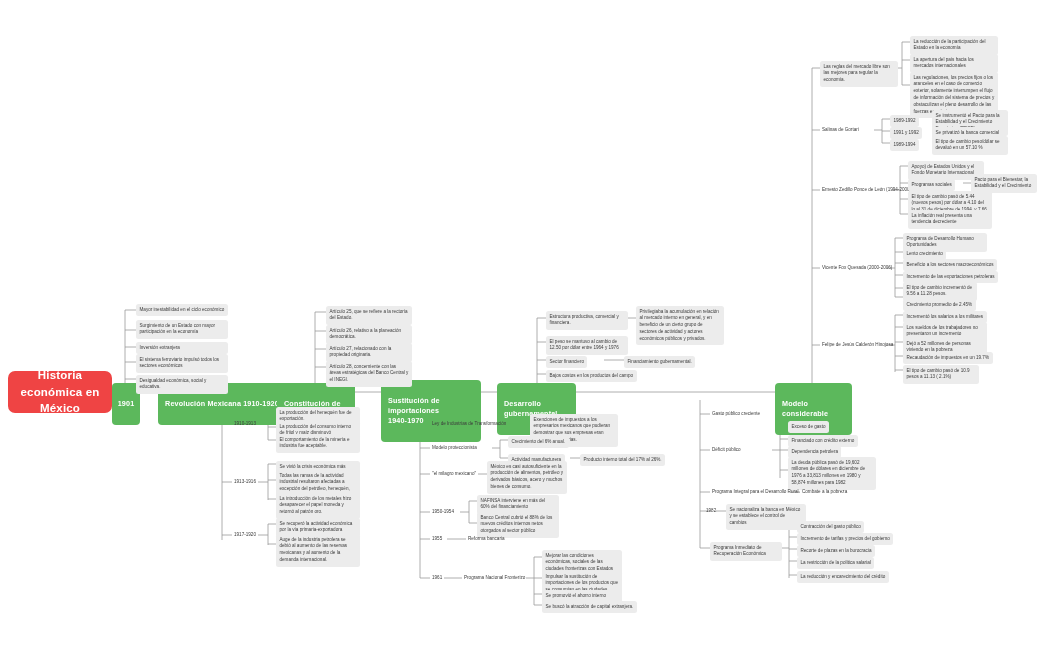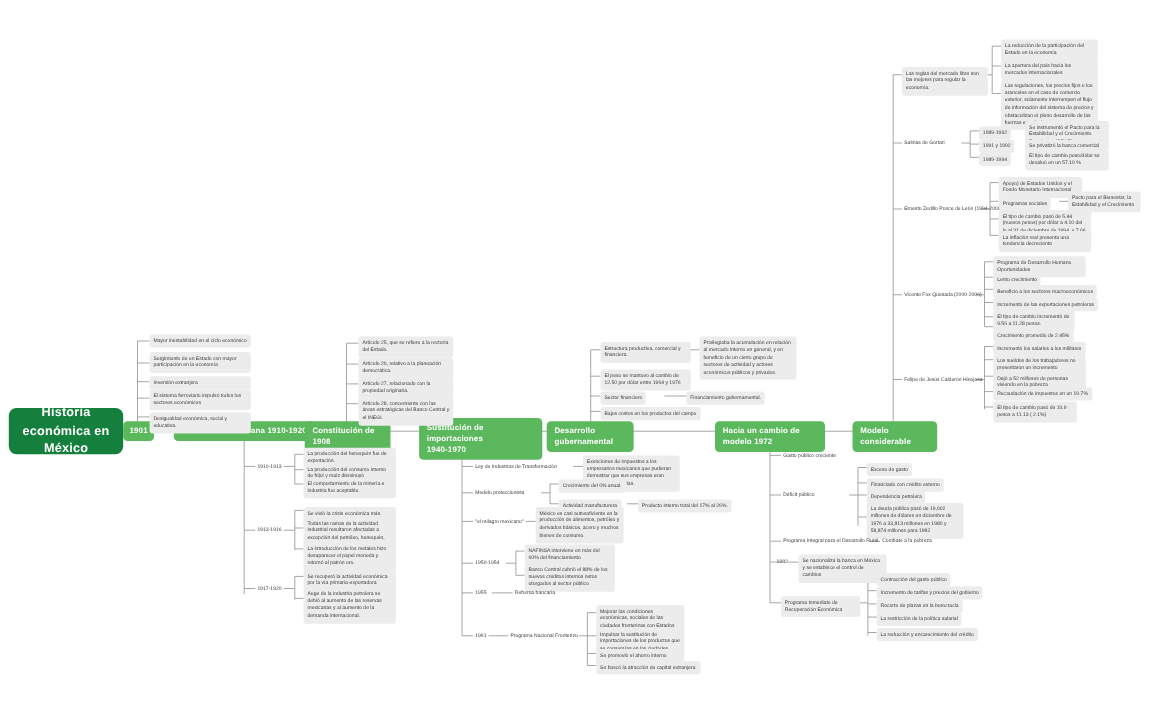--- a/index.html
+++ b/index.html
@@ -20,39 +20,39 @@
     width: 1050px; height: 650px;
     pointer-events: none;
   }
   .node {
     position: absolute;
     display: flex;
     align-items: center;
   }
   
   .root {
-    background: #15803d;
+    background: #ef4444;
     color: #ffffff;
     border-radius: 7px;
     font-size: 11.5px;
     font-weight: bold;
     text-align: center;
     justify-content: center;
     line-height: 1.45;
     padding: 9px 8px;
     letter-spacing: .2px;
   }
   
   .lvl1 {
     background: #5cb85c;
     color: #ffffff;
     border-radius: 4px;
     font-size: 7.2px;
     font-weight: bold;
-    padding: 4px 7px;
+    padding: 16px 7px;
     line-height: 1.4;
     letter-spacing: .15px;
     white-space: pre-line;
   }
   
   .plain {
     color: #3b3b3b;
     font-size: 4.6px;
     line-height: 1.5;
     background: transparent;
@@ -232,26 +232,25 @@
 
   <div class="node root" style="left:8px; top:371px; width:104px; height:42px;">Historia económica
 en México</div>
 
   <div class="node lvl1" style="left:112px; top:383px; width:28px; justify-content:center;">1901</div>
 
   <div class="node lvl1" style="left:158px; top:383px; width:128px; justify-content:center;">Revolución Mexicana 1910-1920</div>
 
   <div class="node lvl1" style="left:277px; top:383px; width:78px; justify-content:center;">Constitución de 1908</div>
 
-  <div class="node lvl1" style="left:381px; top:380px; width:112px;">Sustitución de importaciones
+  <div class="node lvl1" style="left:381px; top:380px; width:100px;">Sustitución de importaciones
 1940-1970</div>
 
   <div class="node lvl1" style="left:497px; top:383px; width:79px; justify-content:center;">Desarrollo gubernamental</div>
 
-  <div class="node lvl1" style="left:650px; top:383px; width:100px; justify-content:center;">Hacia un cambio de modelo 1972</div>
 
   <div class="node lvl1" style="left:775px; top:383px; width:77px; justify-content:center;">Modelo considerable</div>
 
   <div class="node leaf" style="left:136px; top:304px; width:92px;">Mayor inestabilidad en el ciclo económico</div>
   <div class="node leaf" style="left:136px; top:320px; width:92px;">Surgimiento de un Estado con mayor participación en la economía</div>
   <div class="node leaf" style="left:136px; top:342px; width:92px;">Inversión extranjera</div>
   <div class="node leaf" style="left:136px; top:354px; width:92px;">El sistema ferroviario impulsó todos los sectores económicos</div>
   <div class="node leaf" style="left:136px; top:375px; width:92px;">Desigualdad económica, social y educativa.</div>
 
   <div class="node plain nowrapnode" style="left:232px; top:420px;">1910-1913</div>

